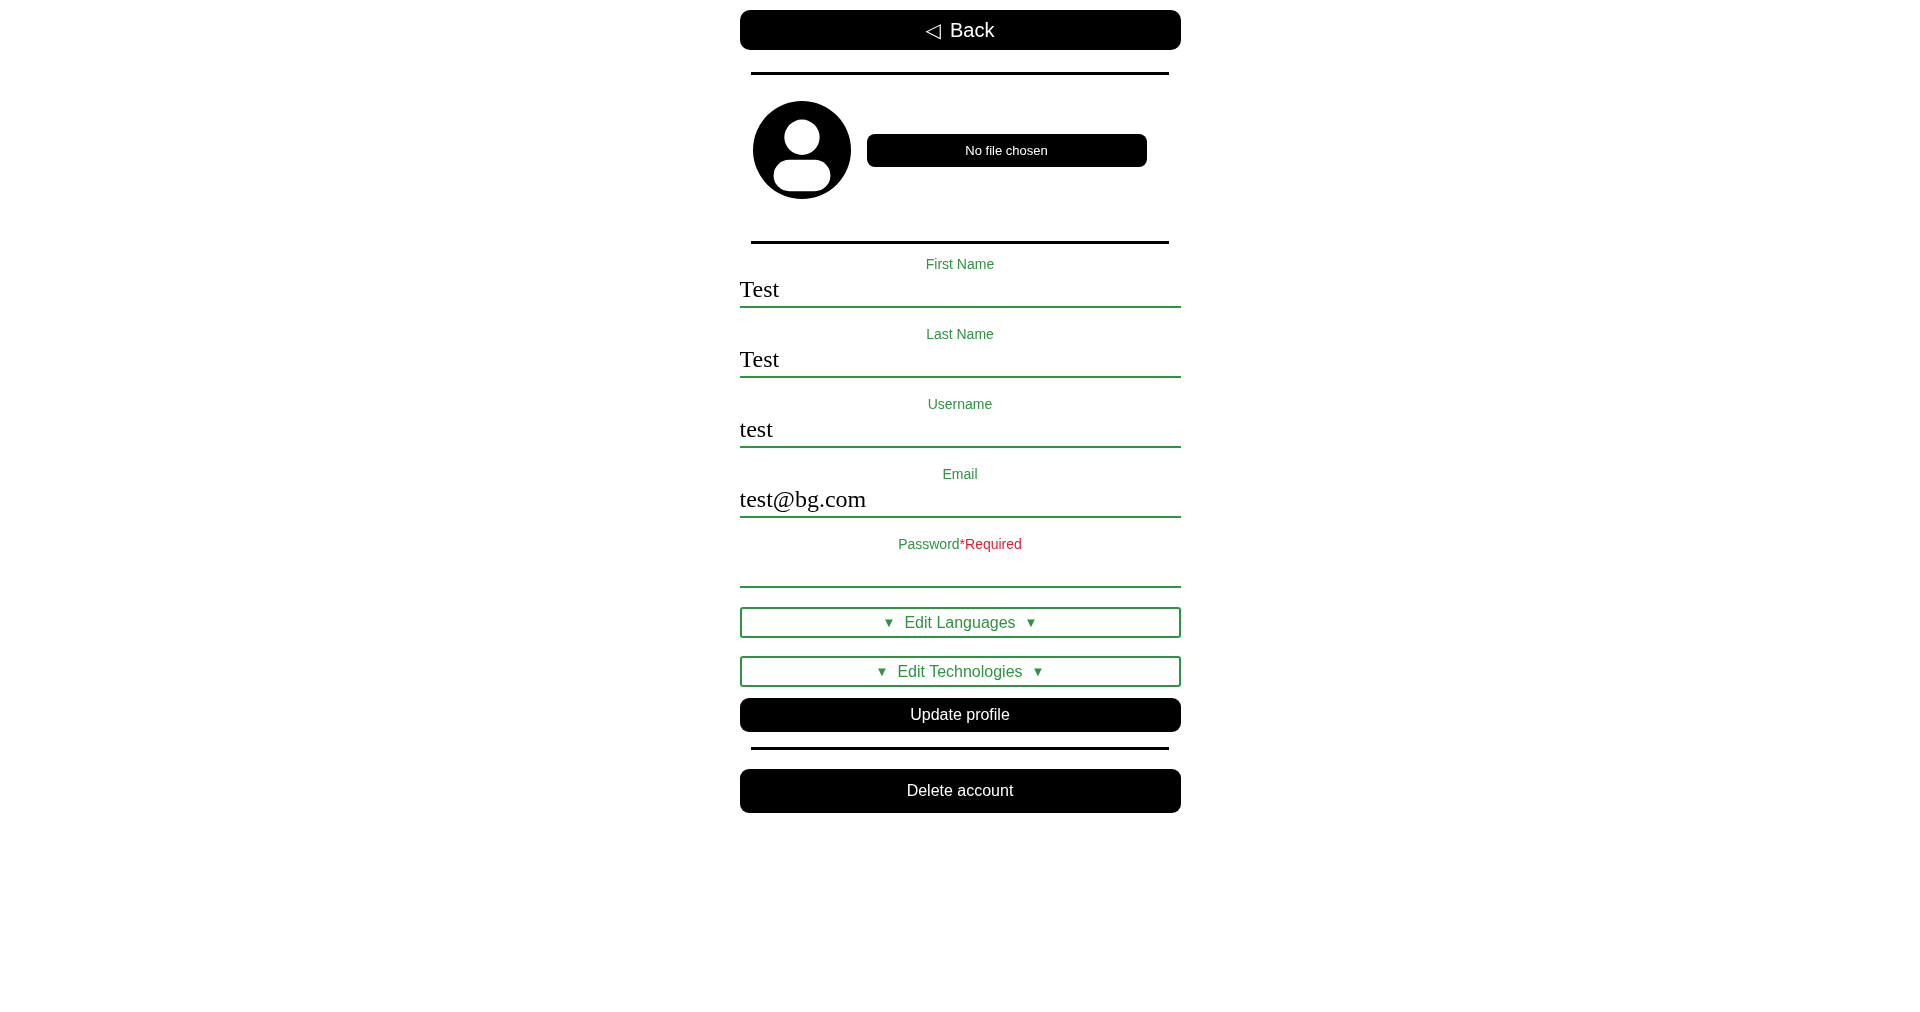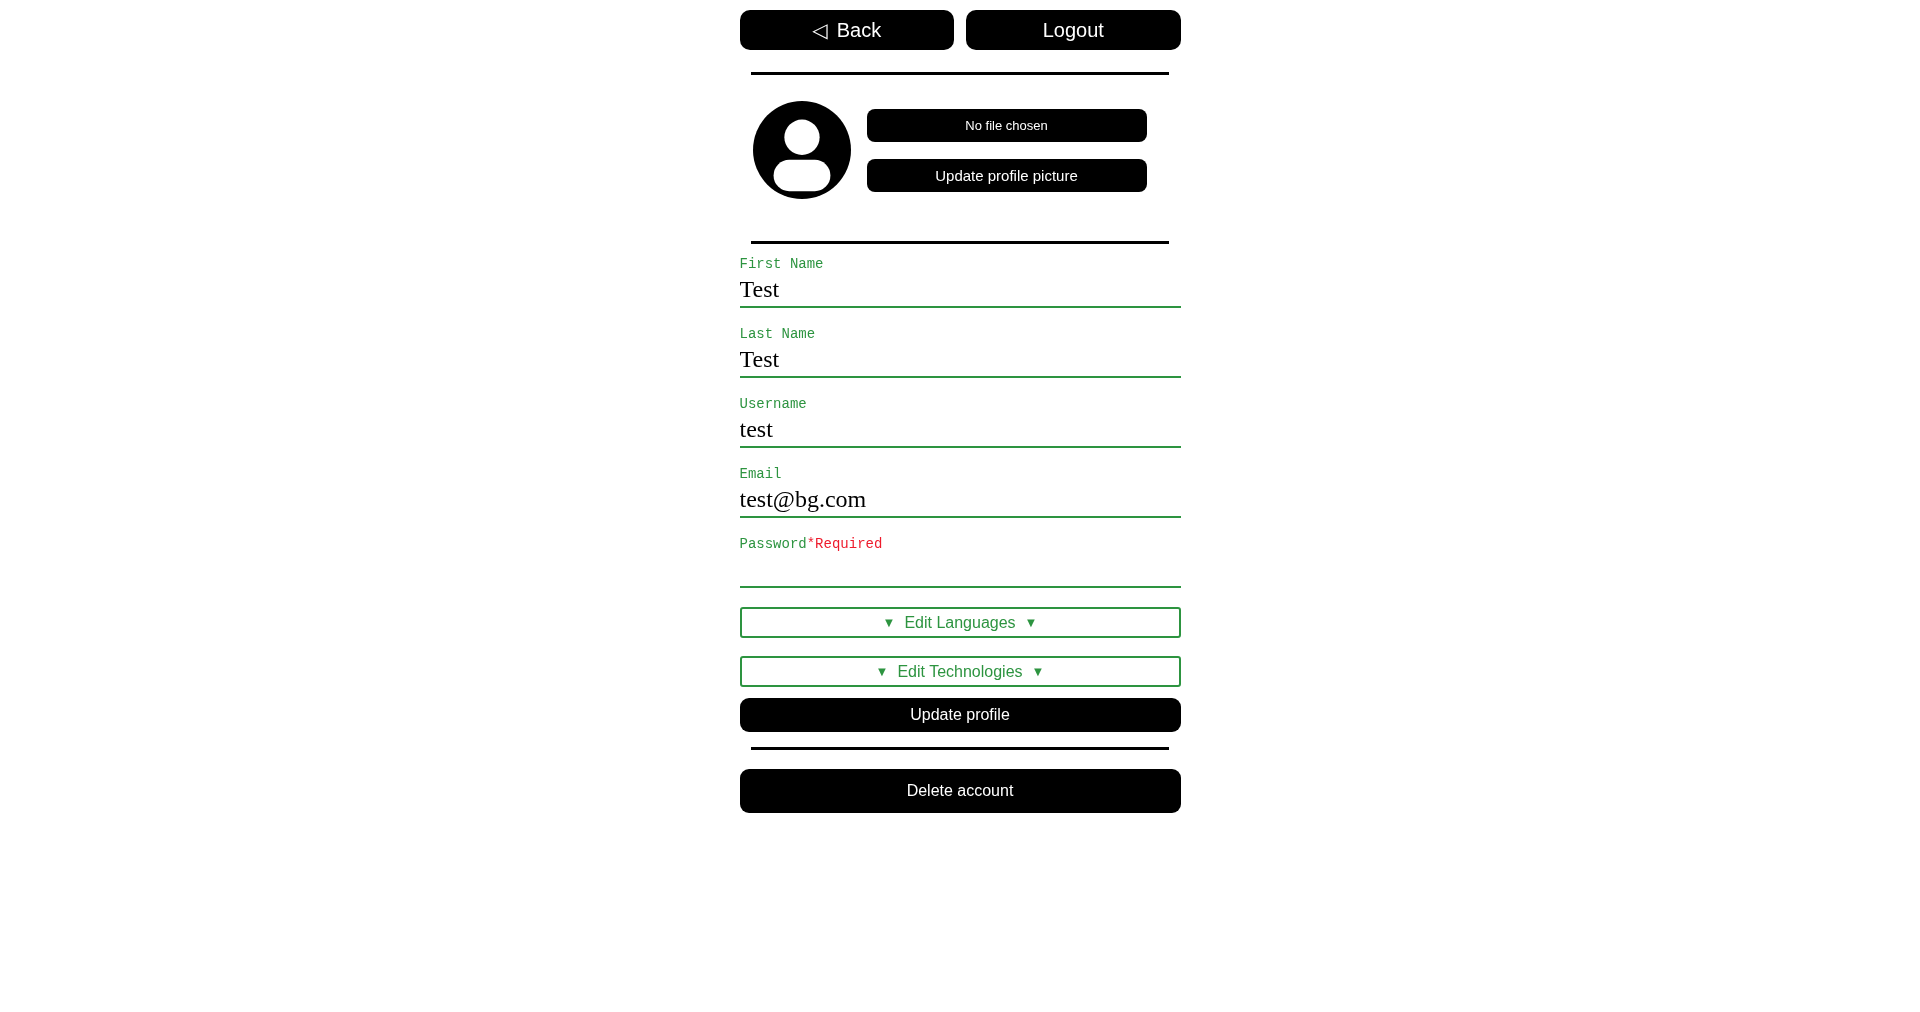--- a/index.html
+++ b/index.html
@@ -44,23 +44,22 @@
   .picture-buttons{flex:1;display:flex;flex-direction:column;gap:17px;}
   .file-btn{height:33px;font-size:13px;border-radius:8px;}
   .update-pic-btn{height:33px;font-size:15px;border-radius:8px;}
 
   .form{margin-top:13px;}
   .field{
     border-bottom:2px solid var(--green);
     padding-bottom:2px;margin-bottom:19px;
   }
   .label-row{
-    display:flex;justify-content:flex-start;align-items:baseline;
+    display:flex;justify-content:center;align-items:baseline;
     line-height:14px;
-    font-family:Liberation Mono, monospace;
   }
   .field-label{color:var(--green);font-size:14px;}
   .required-note{color:var(--red);font-size:14px;}
   .field-input{
     width:100%;border:0;outline:0;background:transparent;
     font-family:Liberation Serif, serif;font-size:24px;color:var(--black);
     padding:5px 0 1px;display:block;
   }
 
   .outline-btn{
@@ -80,38 +79,34 @@
 </head>
 <body>
 
 <div class="app">
 
   <div class="toolbar">
     <button class="btn">
       <span class="back-icon">◁</span>
       <span>Back</span>
     </button>
-    <button class="btn">
-      <span>Logout</span>
-    </button>
   </div>
 
   <hr class="divider">
 
   <div class="picture-row">
     <span class="avatar">
       <svg viewBox="0 0 100 100" aria-hidden="true">
         <circle cx="50" cy="50" r="50" fill="#000000"></circle>
         <circle cx="50" cy="37" r="18" fill="#ffffff"></circle>
         <rect x="21" y="60" width="58" height="32" rx="16" fill="#ffffff"></rect>
       </svg>
     </span>
     <div class="picture-buttons">
       <button class="btn file-btn">No file chosen</button>
-      <button class="btn update-pic-btn">Update profile picture</button>
     </div>
   </div>
 
   <hr class="divider divider-2">
 
   <form class="form">
 
     <div class="field">
       <div class="label-row">
         <label class="field-label">First Name</label>

